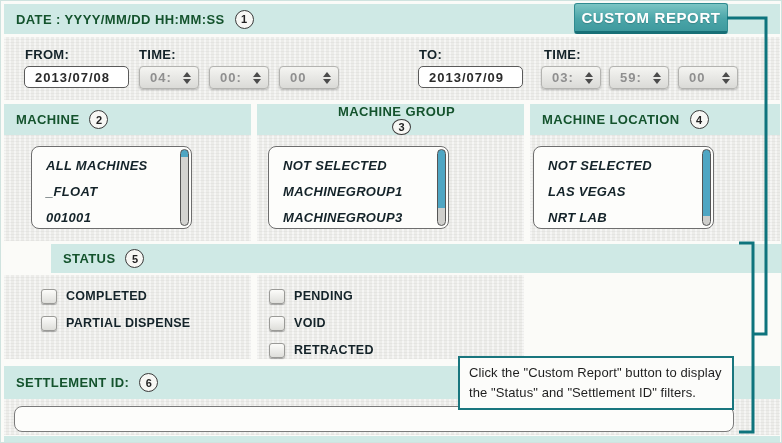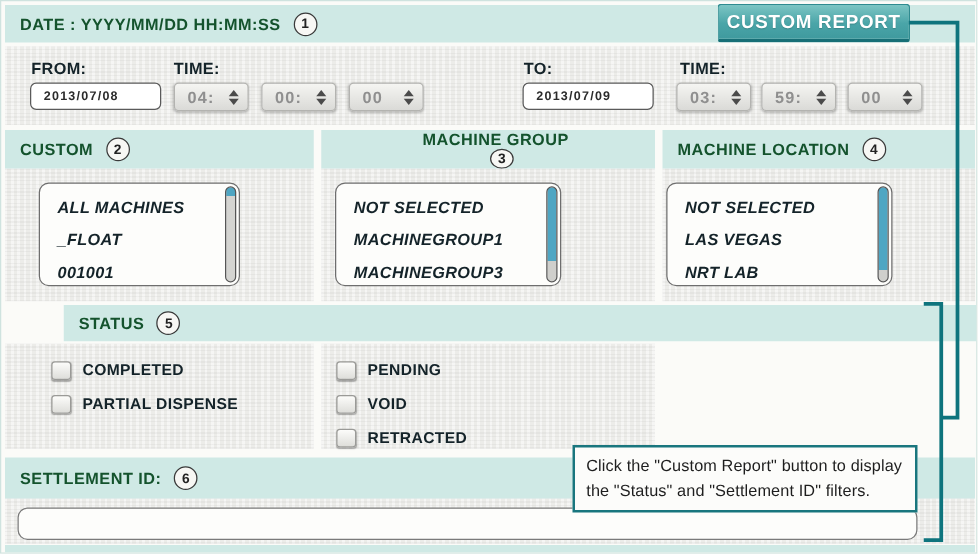--- a/index.html
+++ b/index.html
@@ -31,21 +31,21 @@
     width:19px; height:19px; margin-left:10px;
     border:1.5px solid #3a3a3a; border-radius:50%;
     background:#f7f7f4; font-size:11px; font-weight:700; color:#222;
   }
   .field-label{
     position:absolute; font-weight:700; font-size:13px; color:#142329; letter-spacing:.3px;
   }
   .text-input{
     position:absolute; height:22px; background:#fff;
     border:1.5px solid #5a5a5a; border-radius:5px;
-    font-weight:700; font-size:10px; color:#2b2b2b;
+    font-weight:700; font-size:13px; color:#2b2b2b;
     padding:0 0 0 10px; letter-spacing:1px;
     font-family:"Liberation Sans","DejaVu Sans",sans-serif;
   }
   .spinner{
     position:absolute; width:60px; height:23px;
     border:1px solid #b3b3b0; border-radius:4px;
     background:linear-gradient(180deg,#f5f5f2,#dadad7);
     box-shadow:0 1px 2px rgba(0,0,0,.25);
     display:flex; align-items:center; justify-content:space-between;
     padding:0 7px 0 10px;
@@ -187,21 +187,21 @@
     <div class="spinner" style="left:674px; top:29px;">
       <span class="spinner-value">00</span>
       <span class="spinner-arrows">
           <span class="arr-up"></span>
           <span class="arr-dn"></span>
         </span>
     </div>
   </div>
 
   <div class="band col-header" style="left:3px; width:247px;">
-    <span class="band-label">CUSTOM</span>
+    <span class="band-label">MACHINE</span>
     <span class="badge">2</span>
   </div>
   <div id="machine-content" class="noise" style="left:3px; width:247px;">
     <div class="listbox" style="left:27px; top:11px; width:161px; height:83px;">
       <div class="items">
         <div class="list-item">ALL MACHINES</div>
         <div class="list-item">_FLOAT</div>
         <div class="list-item">001001</div>
       </div>
       <div class="vscroll small-thumb"></div>

